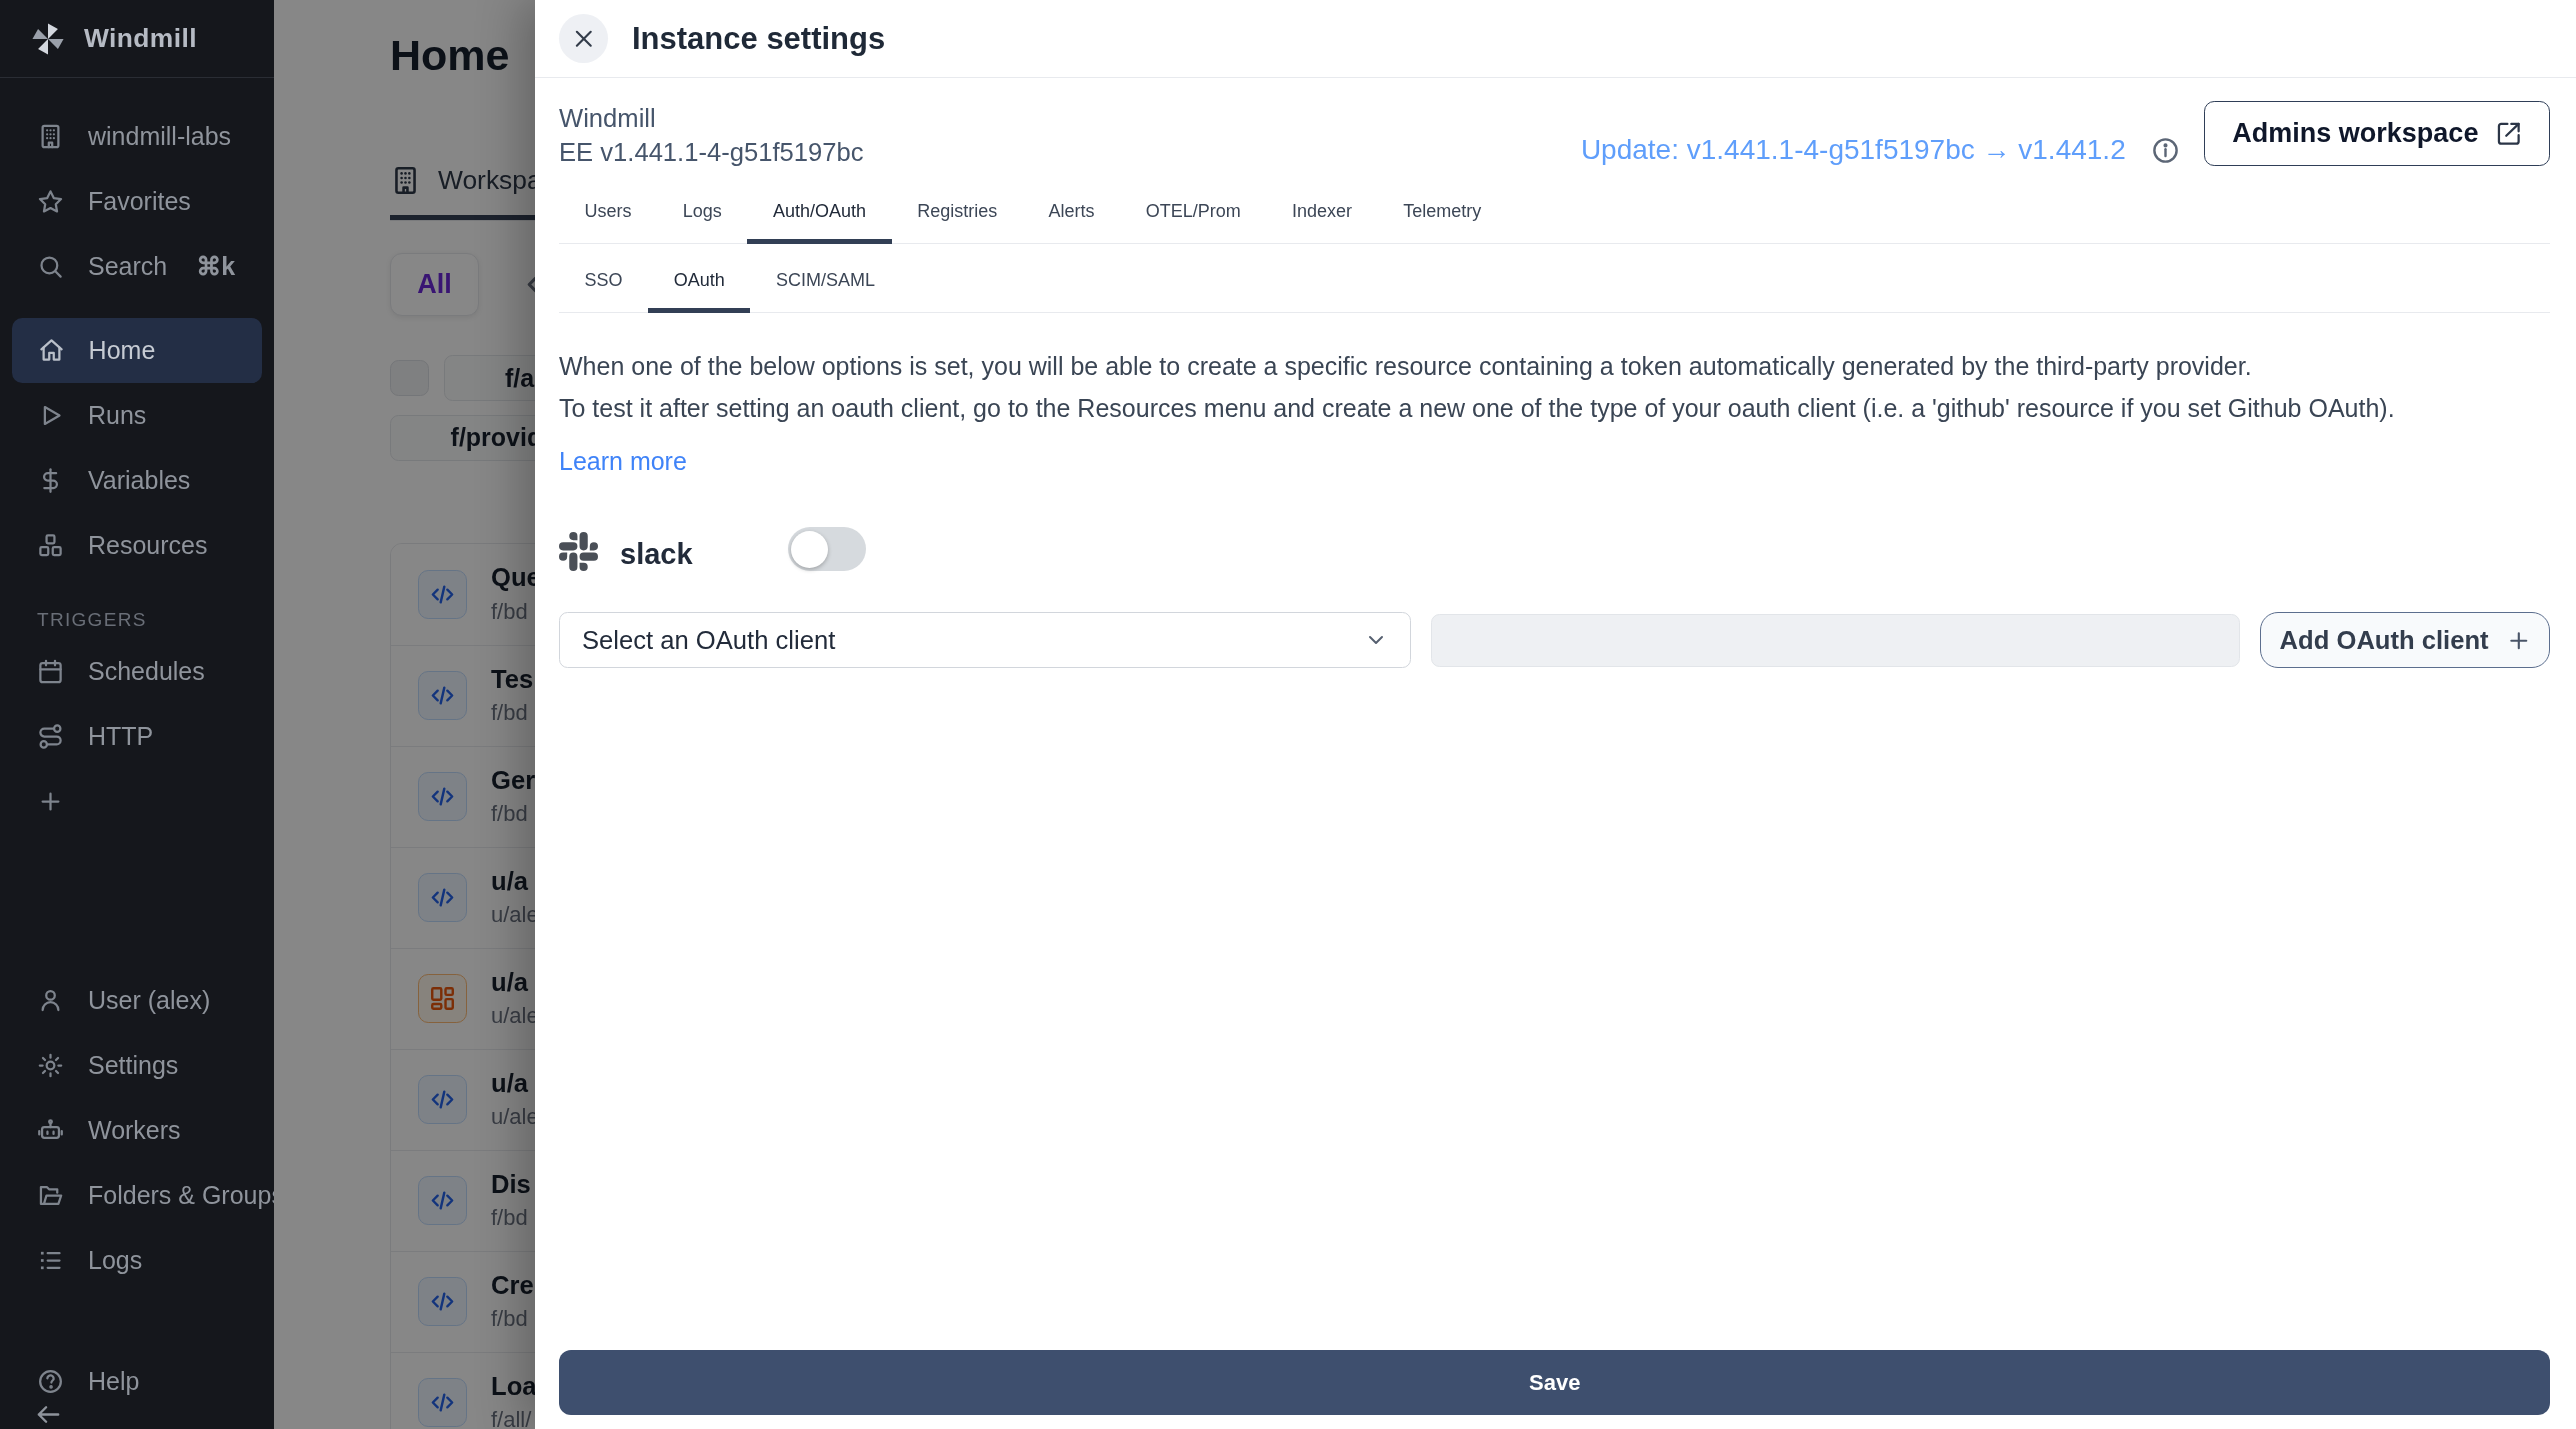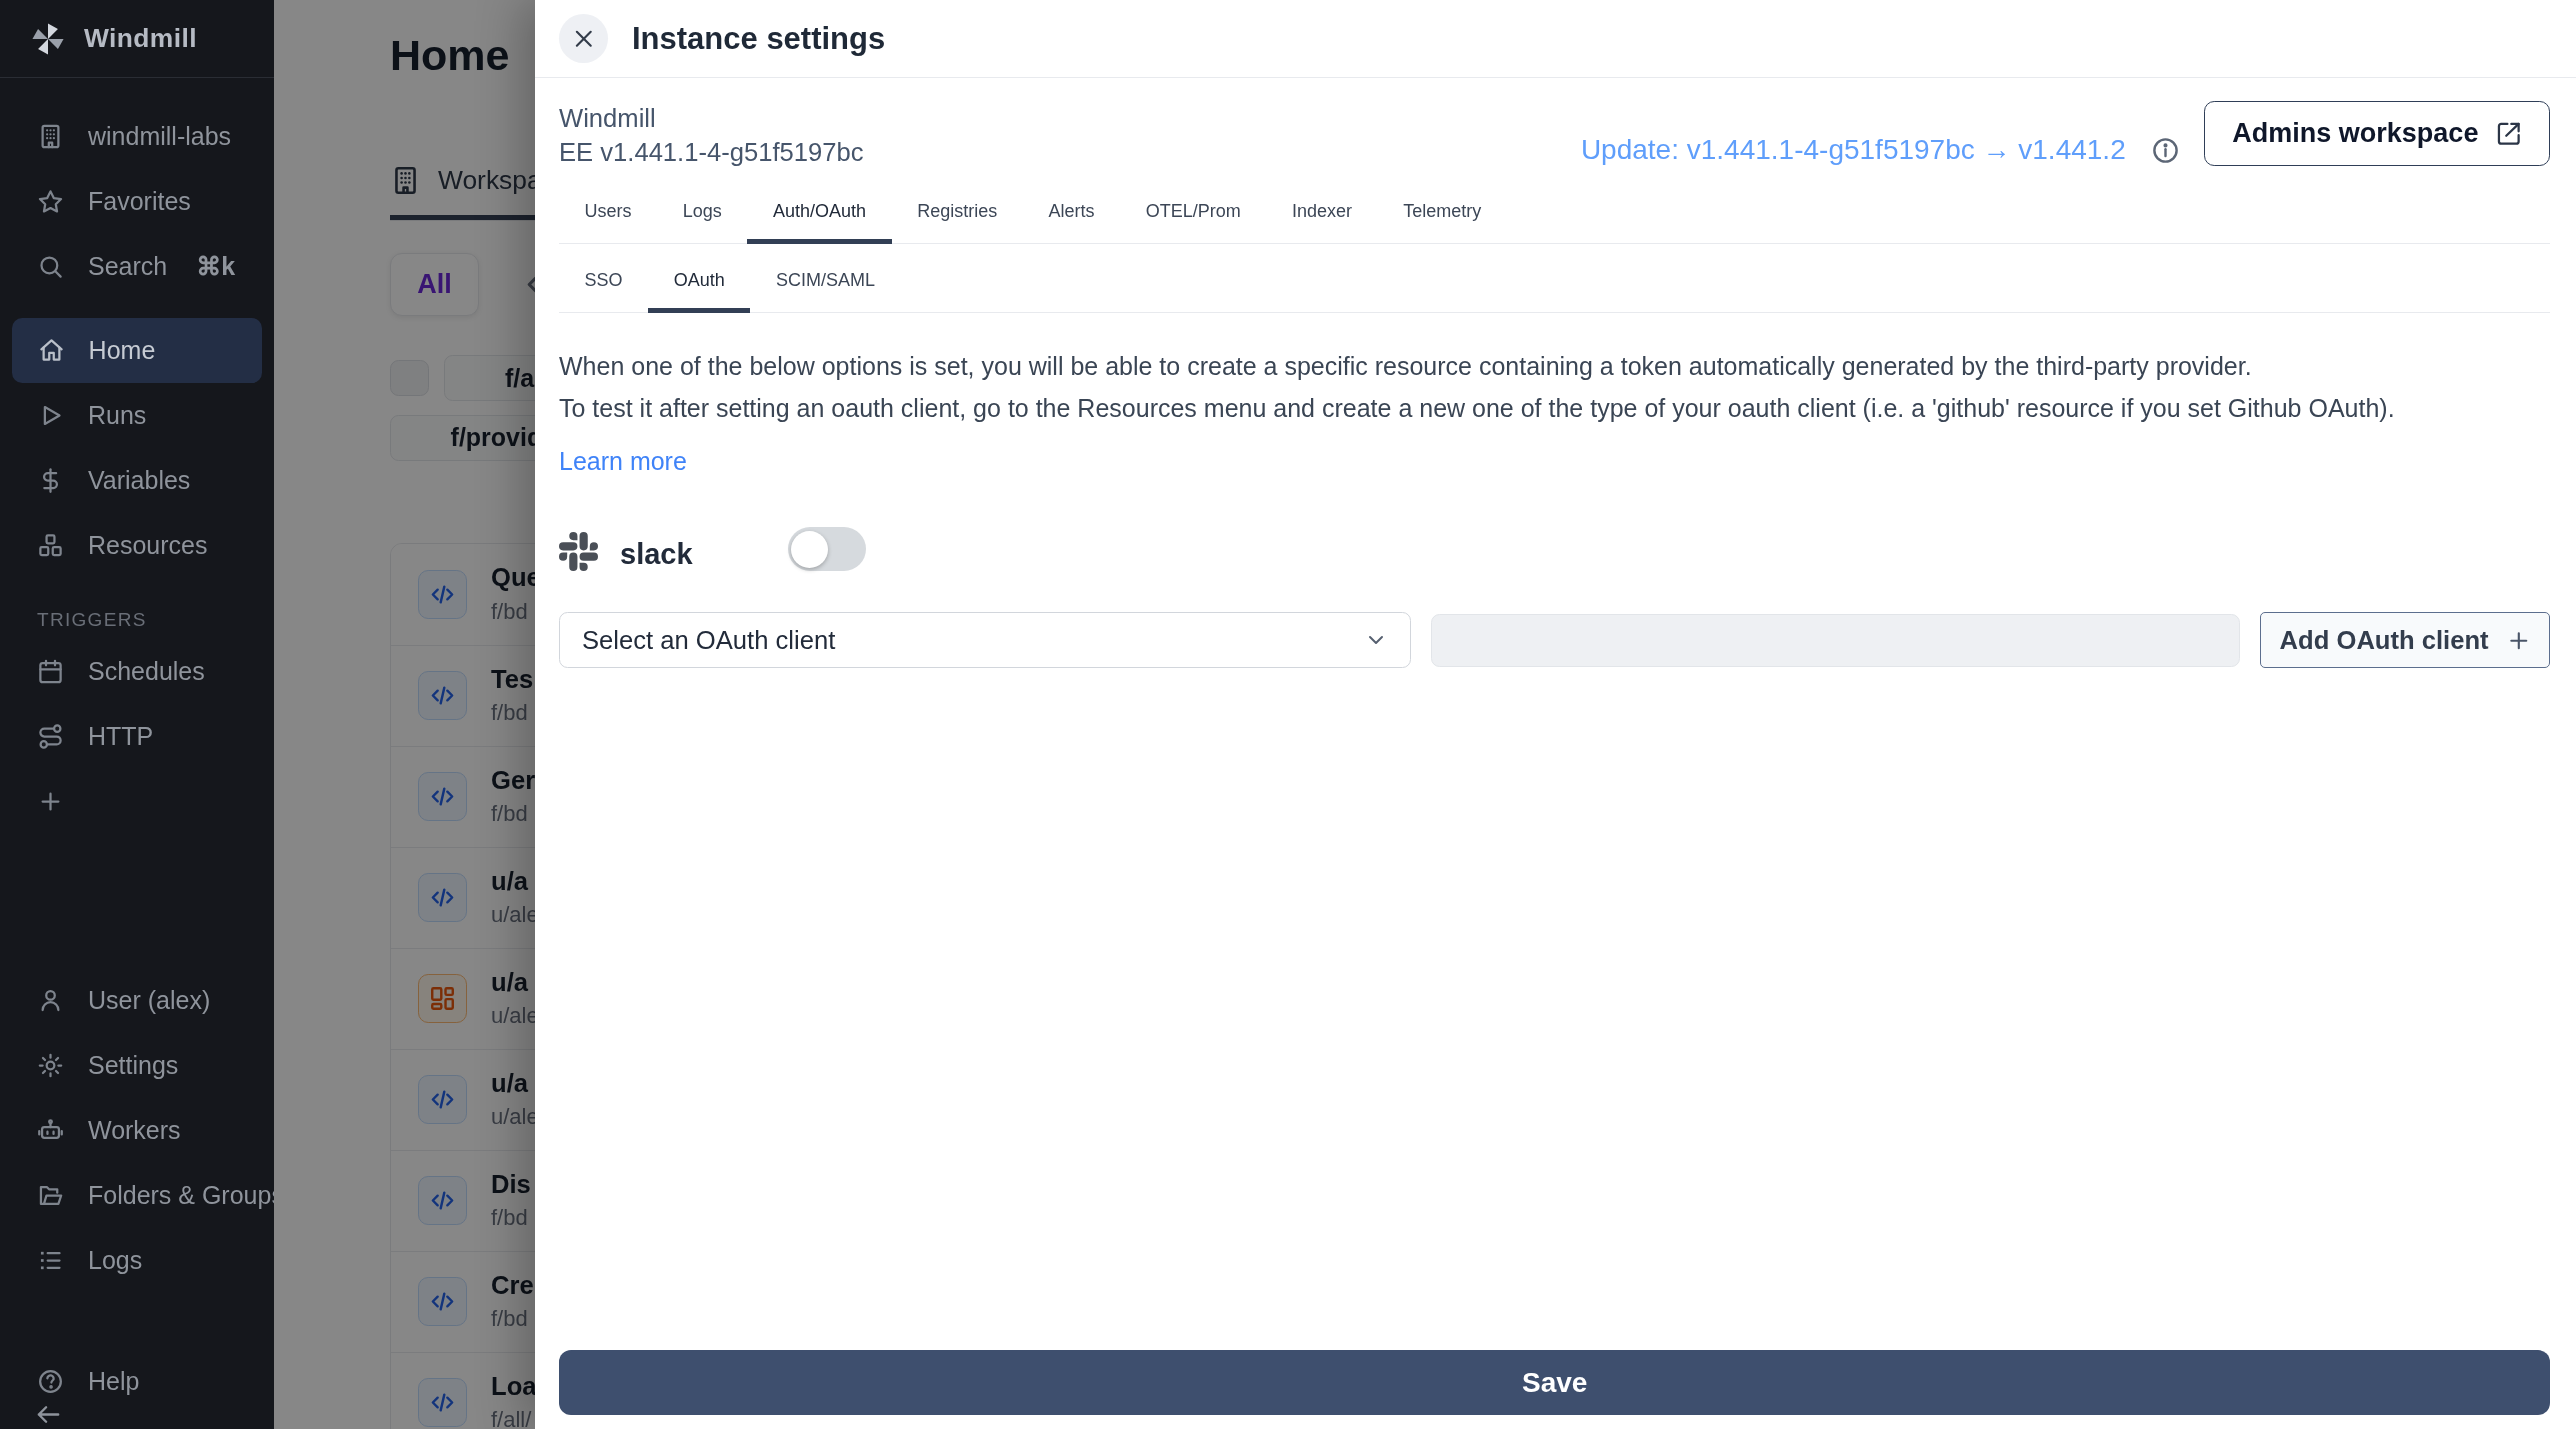--- a/index.html
+++ b/index.html
@@ -103,27 +103,27 @@
             cursor:pointer; flex:none; }
   .toggle-knob { position:absolute; left:3.4px; top:3.4px; width:37px; height:37px; border-radius:50%;
                  background:#fff; box-shadow:0 1.7px 4.3px rgba(0,0,0,.25); }
 
   .controls-row { margin-top:41px; display:flex; align-items:center; gap:20.4px; }
   .select { width:852px; height:56px; border:1.7px solid #d2d6dc; border-radius:8.5px; background:#fff;
             display:flex; align-items:center; justify-content:space-between; padding:0 22px; cursor:pointer; }
   .select-text { font-size:25.6px; color:#222b3a; }
   .select .ic { width:24px; height:24px; color:#566070; }
   .ghost-input { flex:1; height:53px; background:#eef0f3; border:1.3px solid #e2e5e9; border-radius:8.5px; }
-  .add-btn { width:290px; height:56px; border:1.7px solid #5c6e8e; border-radius:5px; background:#f8fafc;
+  .add-btn { width:290px; height:56px; border:1.7px solid #5c6e8e; border-radius:18px; background:#f8fafc;
              display:flex; align-items:center; justify-content:center; gap:17px; font-size:25.6px; font-weight:bold;
              color:#333d4d; cursor:pointer; }
   .add-btn .ic { width:25.6px; height:25.6px; color:#4a5568; }
 
   .save-btn { position:absolute; left:24px; right:25.6px; bottom:13.6px; height:65px; background:#3e4f6e;
-              border:none; border-radius:12px; color:#fff; font-size:28px; font-weight:bold; cursor:pointer;
+              border:none; border-radius:12px; color:#fff; font-size:22px; font-weight:bold; cursor:pointer;
               font-family:"Liberation Sans", sans-serif; }
 </style>
 </head>
 <body>
 
 <div id="app">
 
   <nav class="sidebar">
     <div class="logo-row">
       <span class="ic logo-mark">

